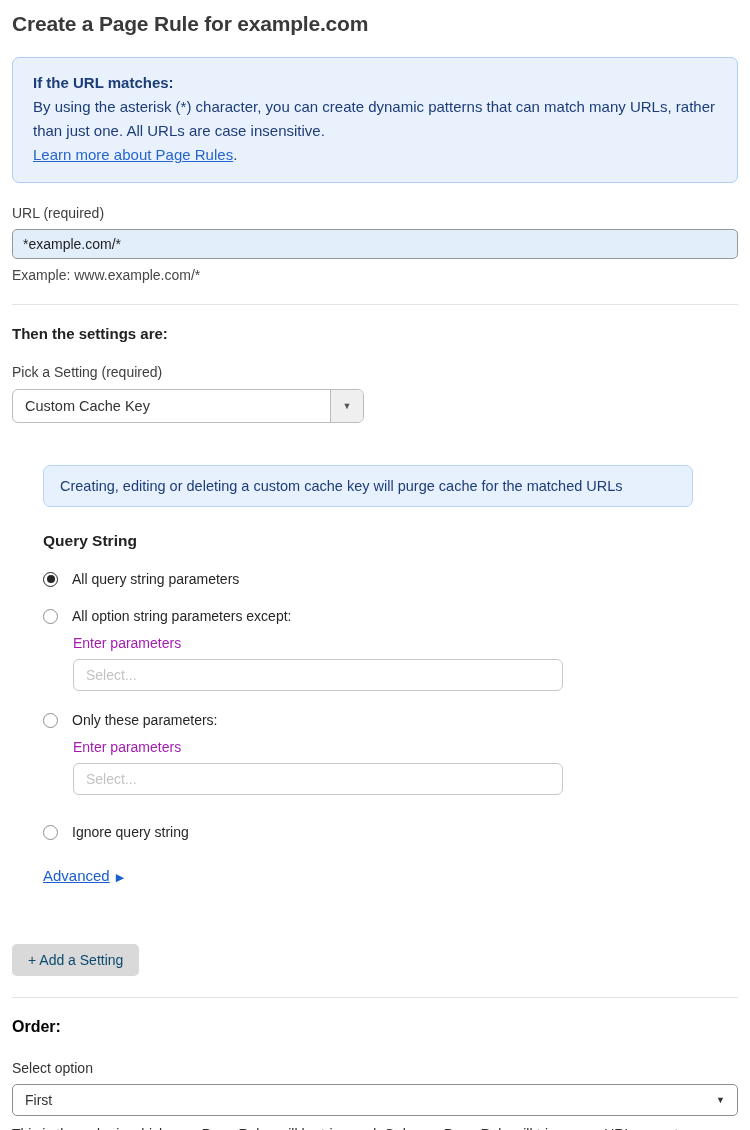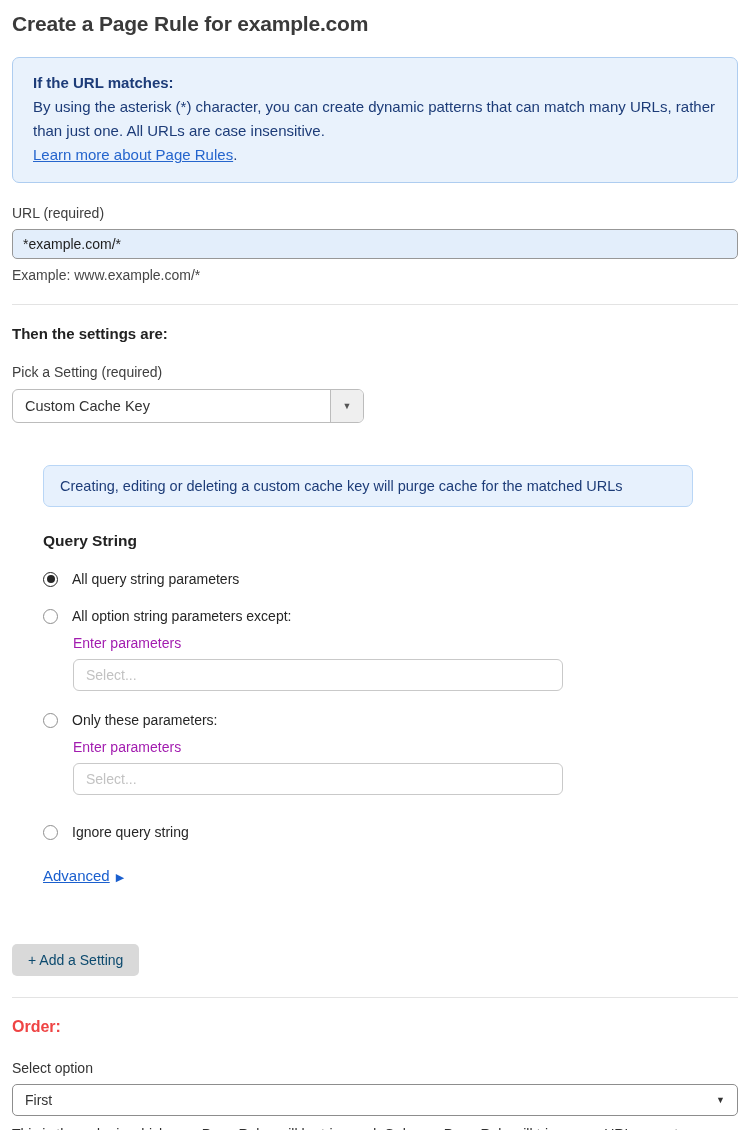--- a/index.html
+++ b/index.html
@@ -120,21 +120,21 @@
     border: none;
     border-radius: 5px;
     font-size: 14px;
     padding: 0 16px;
     font-family: "Liberation Sans", sans-serif;
     cursor: pointer;
   }
   .btn-gray { background: #d9d9d9; color: #0c4a6e; }
   .add-setting { margin-top: 60px; }
   
-  .order-heading { font-size: 16px; font-weight: bold; color: #ef4444; margin-top: 20px; }
+  .order-heading { font-size: 16px; font-weight: bold; color: #000000; margin-top: 20px; }
   .order-label { font-size: 14px; color: #333; margin-top: 24px; }
   .order-select {
     margin-top: 8px;
     width: 100%; height: 32px;
     border: 1px solid #8d8d8d;
     border-radius: 5px;
     background: #fff;
     display: flex; align-items: center; justify-content: space-between;
     padding: 0 12px;
     font-size: 14px; color: #333;

